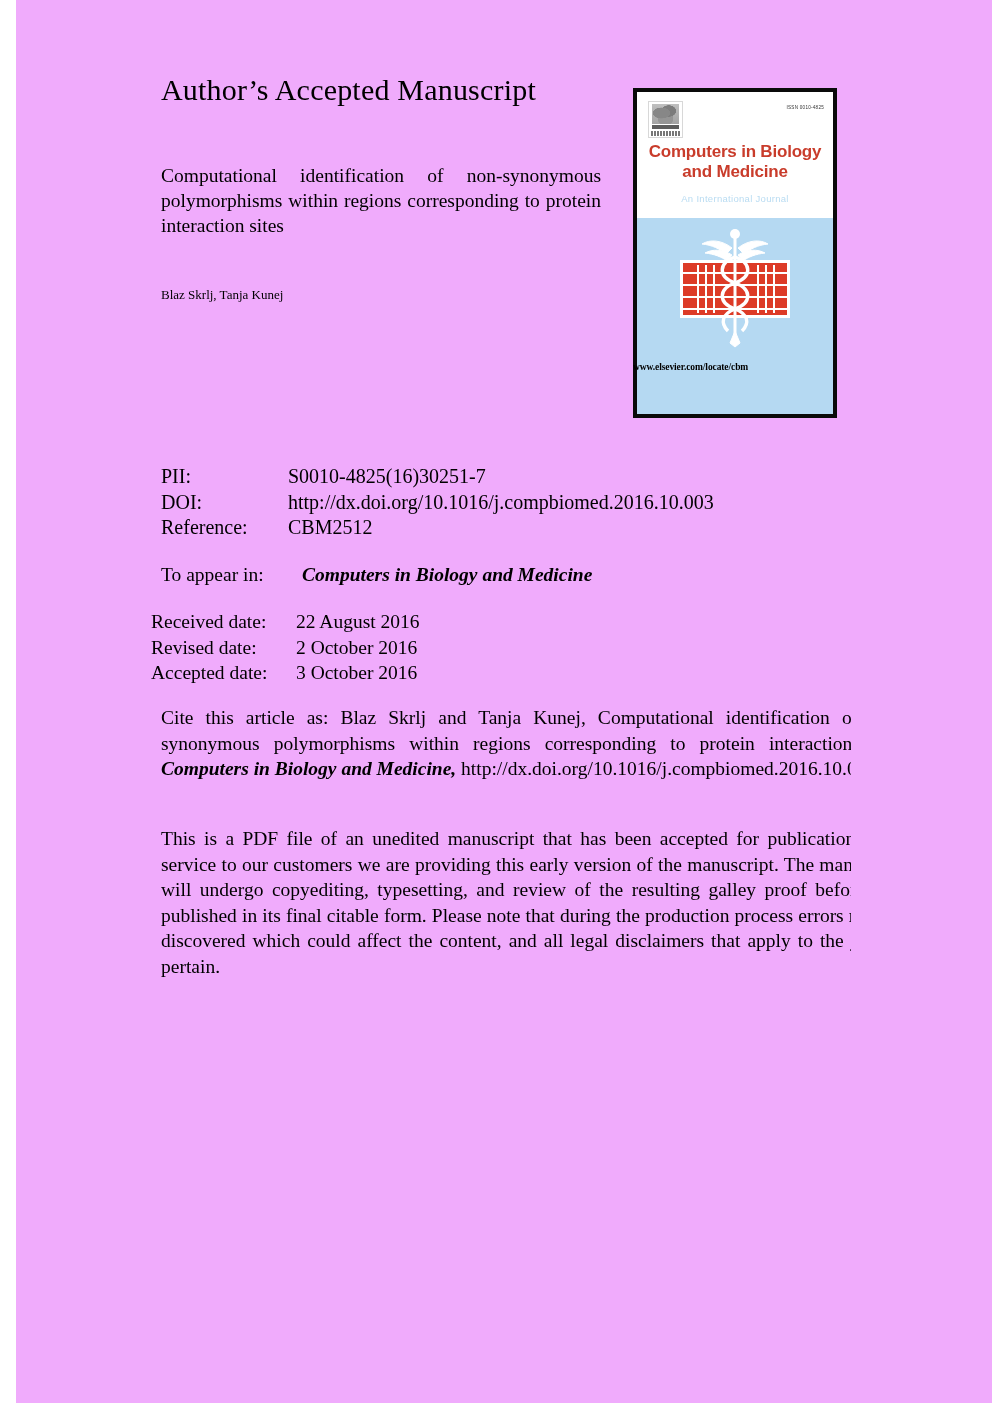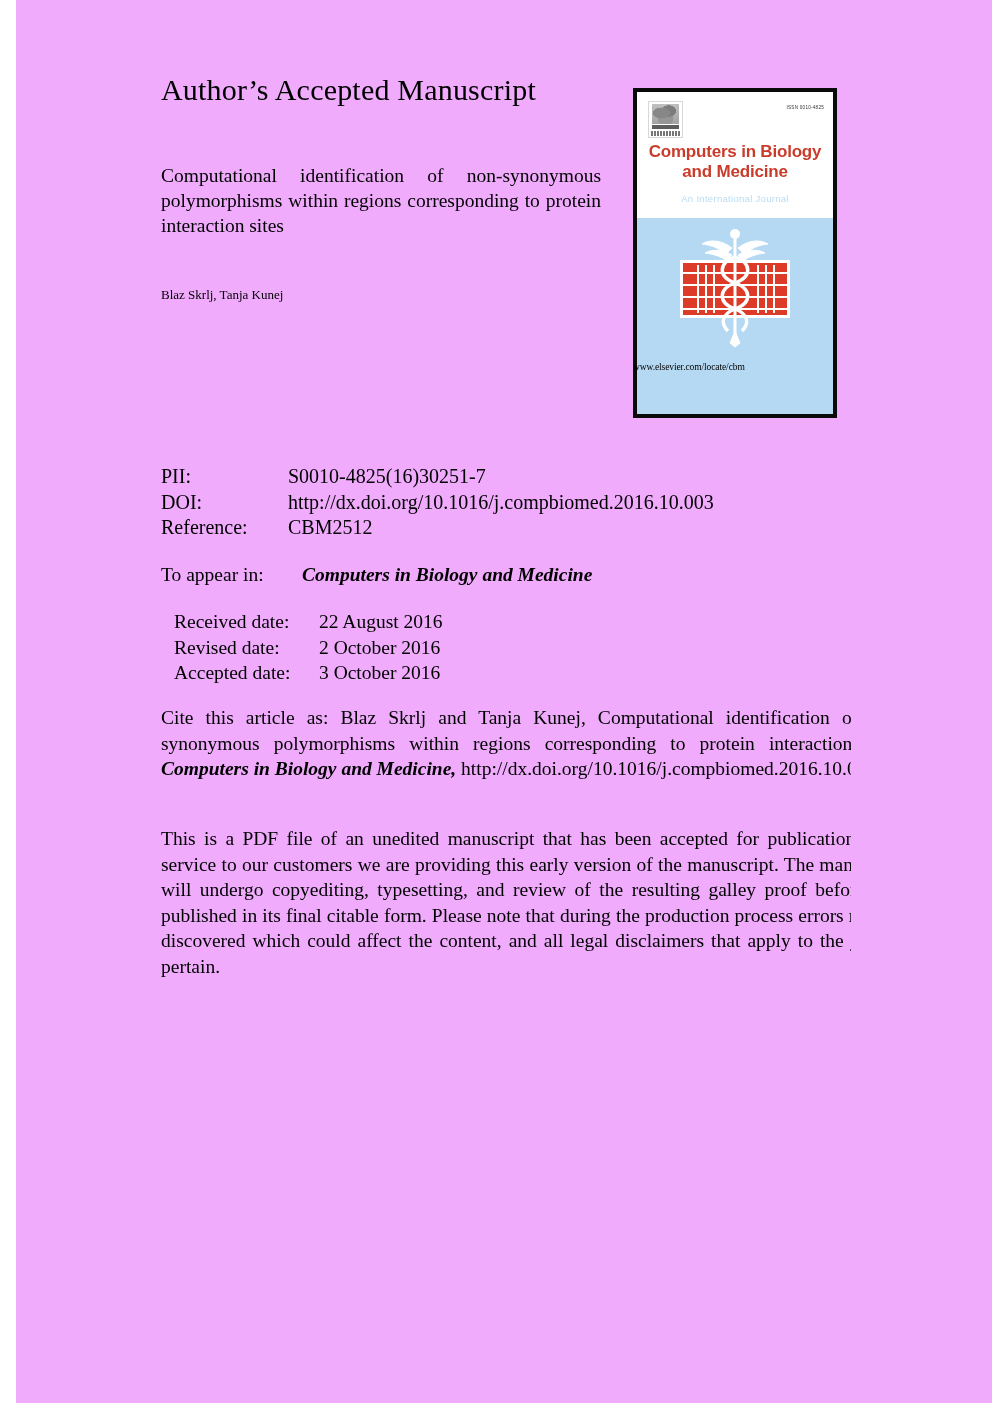--- a/index.html
+++ b/index.html
@@ -193,21 +193,21 @@
     width: 86px;
     height: 126px;
   }
 
   
   .cover-url {
     position: absolute;
     left: 0;
     top: 274px;
     font-family: "Liberation Serif", serif;
-    font-weight: normal;
+    font-weight: bold;
     font-size: 9.5px;
     letter-spacing: -0.1px;
     color: #000000;
     white-space: nowrap;
   }
 
   
   .meta {
     position: absolute;
     left: 145px;
@@ -229,21 +229,21 @@
     font-size: 19.5px;
     line-height: 25px;
     display: flex;
     white-space: nowrap;
   }
   .appear .meta-label { width: 141px; flex: none; }
   .appear .journal { font-style: italic; font-weight: bold; }
 
   .dates {
     position: absolute;
-    left: 158px;
+    left: 135px;
     top: 609px;
     font-size: 19.5px;
     line-height: 25.5px;
   }
   .dates .meta-label { width: 145px; flex: none; }
 
   
   .clip-block {
     position: absolute;
     left: 145px;

